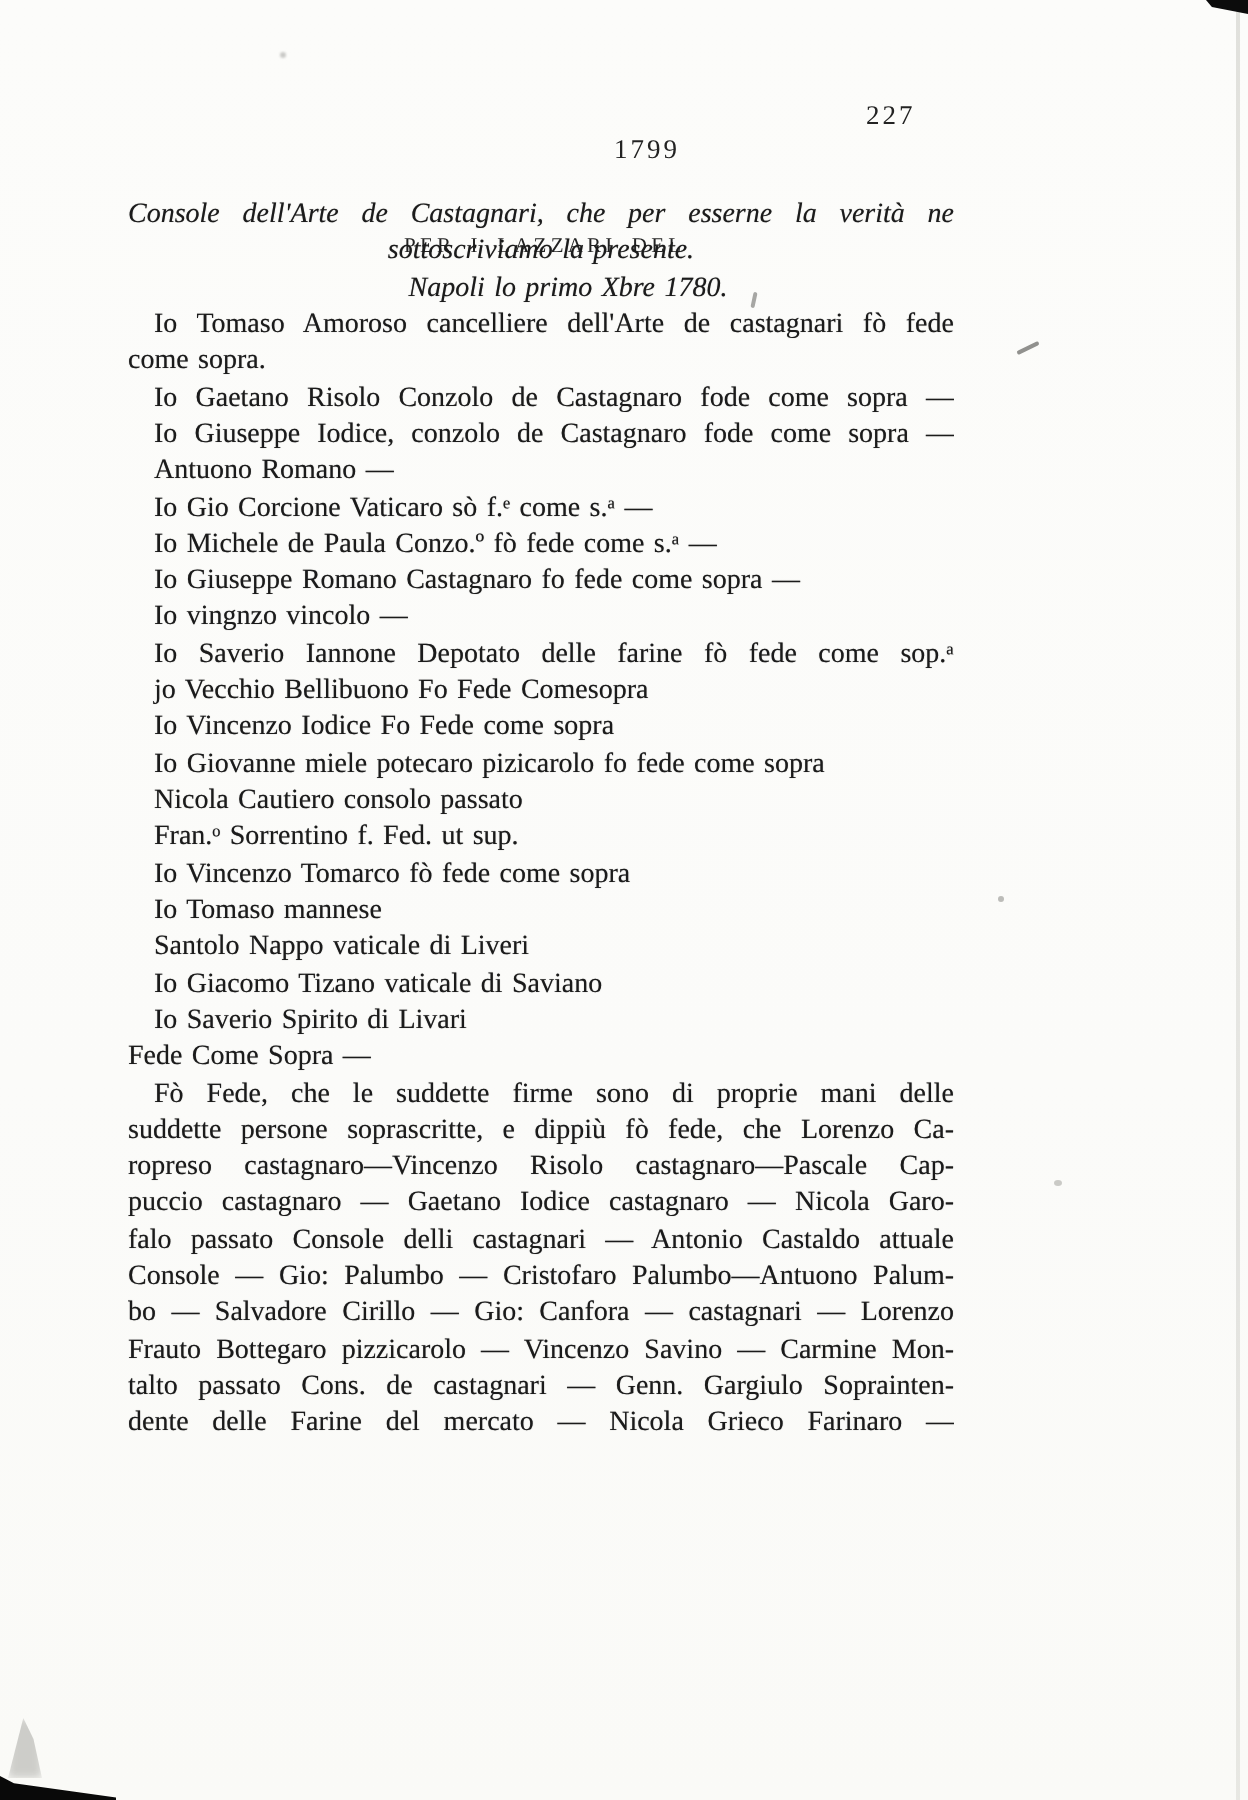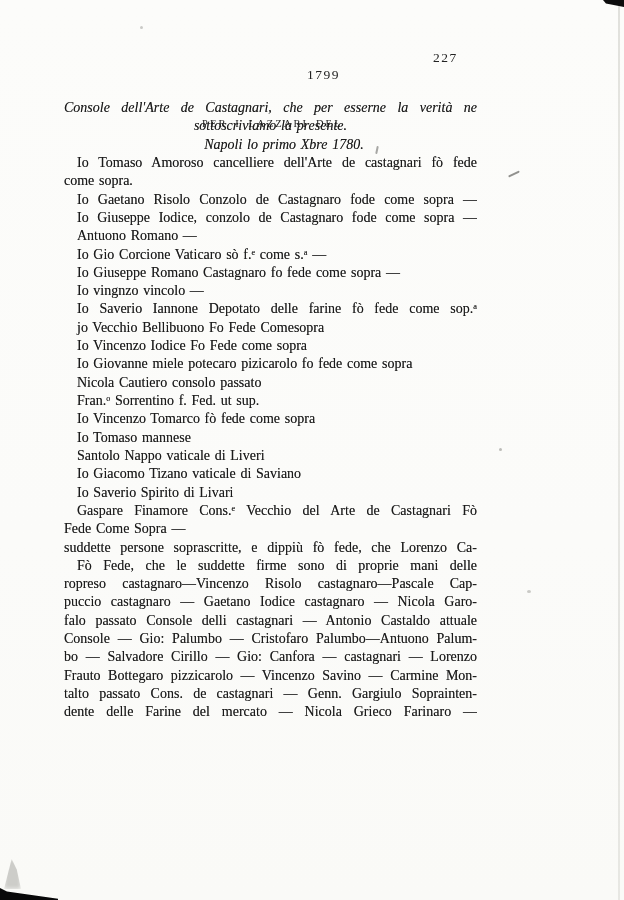--- a/index.html
+++ b/index.html
@@ -88,37 +88,37 @@
   <div class="text-body">
     <div class="ln it st">Console dell'Arte de Castagnari, che per esserne la verità ne</div>
     <div class="ln it">sottoscriviamo la presente.</div>
     <div class="ln it in2">Napoli lo primo Xbre 1780.</div>
     <div class="ln in st">Io Tomaso Amoroso cancelliere dell'Arte de castagnari fò fede</div>
     <div class="ln">come sopra.</div>
     <div class="ln in st">Io Gaetano Risolo Conzolo de Castagnaro fode come sopra —</div>
     <div class="ln in st">Io Giuseppe Iodice, conzolo de Castagnaro fode come sopra —</div>
     <div class="ln in">Antuono Romano —</div>
     <div class="ln in">Io Gio Corcione Vaticaro sò f.ᵉ come s.ᵃ —</div>
+    <div class="ln in">Io Michele de Paula Conzo.º fò fede come s.ᵃ —</div>
     <div class="ln in">Io Giuseppe Romano Castagnaro fo fede come sopra —</div>
     <div class="ln in">Io vingnzo vincolo —</div>
     <div class="ln in st">Io Saverio Iannone Depotato delle farine fò fede come sop.ᵃ</div>
     <div class="ln in">jo Vecchio Bellibuono Fo Fede Comesopra</div>
     <div class="ln in">Io Vincenzo Iodice Fo Fede come sopra</div>
     <div class="ln in">Io Giovanne miele potecaro pizicarolo fo fede come sopra</div>
     <div class="ln in">Nicola Cautiero consolo passato</div>
     <div class="ln in">Fran.ᵒ Sorrentino f. Fed. ut sup.</div>
     <div class="ln in">Io Vincenzo Tomarco fò fede come sopra</div>
     <div class="ln in">Io Tomaso mannese</div>
     <div class="ln in">Santolo Nappo vaticale di Liveri</div>
     <div class="ln in">Io Giacomo Tizano vaticale di Saviano</div>
     <div class="ln in">Io Saverio Spirito di Livari</div>
-    <div class="ln in st">Gaspare Finamore Cons.ᵉ Vecchio del Arte de Castagnari Fò</div>
     <div class="ln">Fede Come Sopra —</div>
+    <div class="ln in st">Fò Fede, che le suddette firme sono di proprie mani delle</div>
     <div class="ln st">suddette persone soprascritte, e dippiù fò fede, che Lorenzo Ca-</div>
-    <div class="ln in st">Fò Fede, che le suddette firme sono di proprie mani delle</div>
     <div class="ln st">ropreso castagnaro—Vincenzo Risolo castagnaro—Pascale Cap-</div>
     <div class="ln st">puccio castagnaro — Gaetano Iodice castagnaro — Nicola Garo-</div>
     <div class="ln st">falo passato Console delli castagnari — Antonio Castaldo attuale</div>
     <div class="ln st">Console — Gio: Palumbo — Cristofaro Palumbo—Antuono Palum-</div>
     <div class="ln st">bo — Salvadore Cirillo — Gio: Canfora — castagnari — Lorenzo</div>
     <div class="ln st">Frauto Bottegaro pizzicarolo — Vincenzo Savino — Carmine Mon-</div>
     <div class="ln st">talto passato Cons. de castagnari — Genn. Gargiulo Soprainten-</div>
     <div class="ln st">dente delle Farine del mercato — Nicola Grieco Farinaro —</div>
   </div>
 

